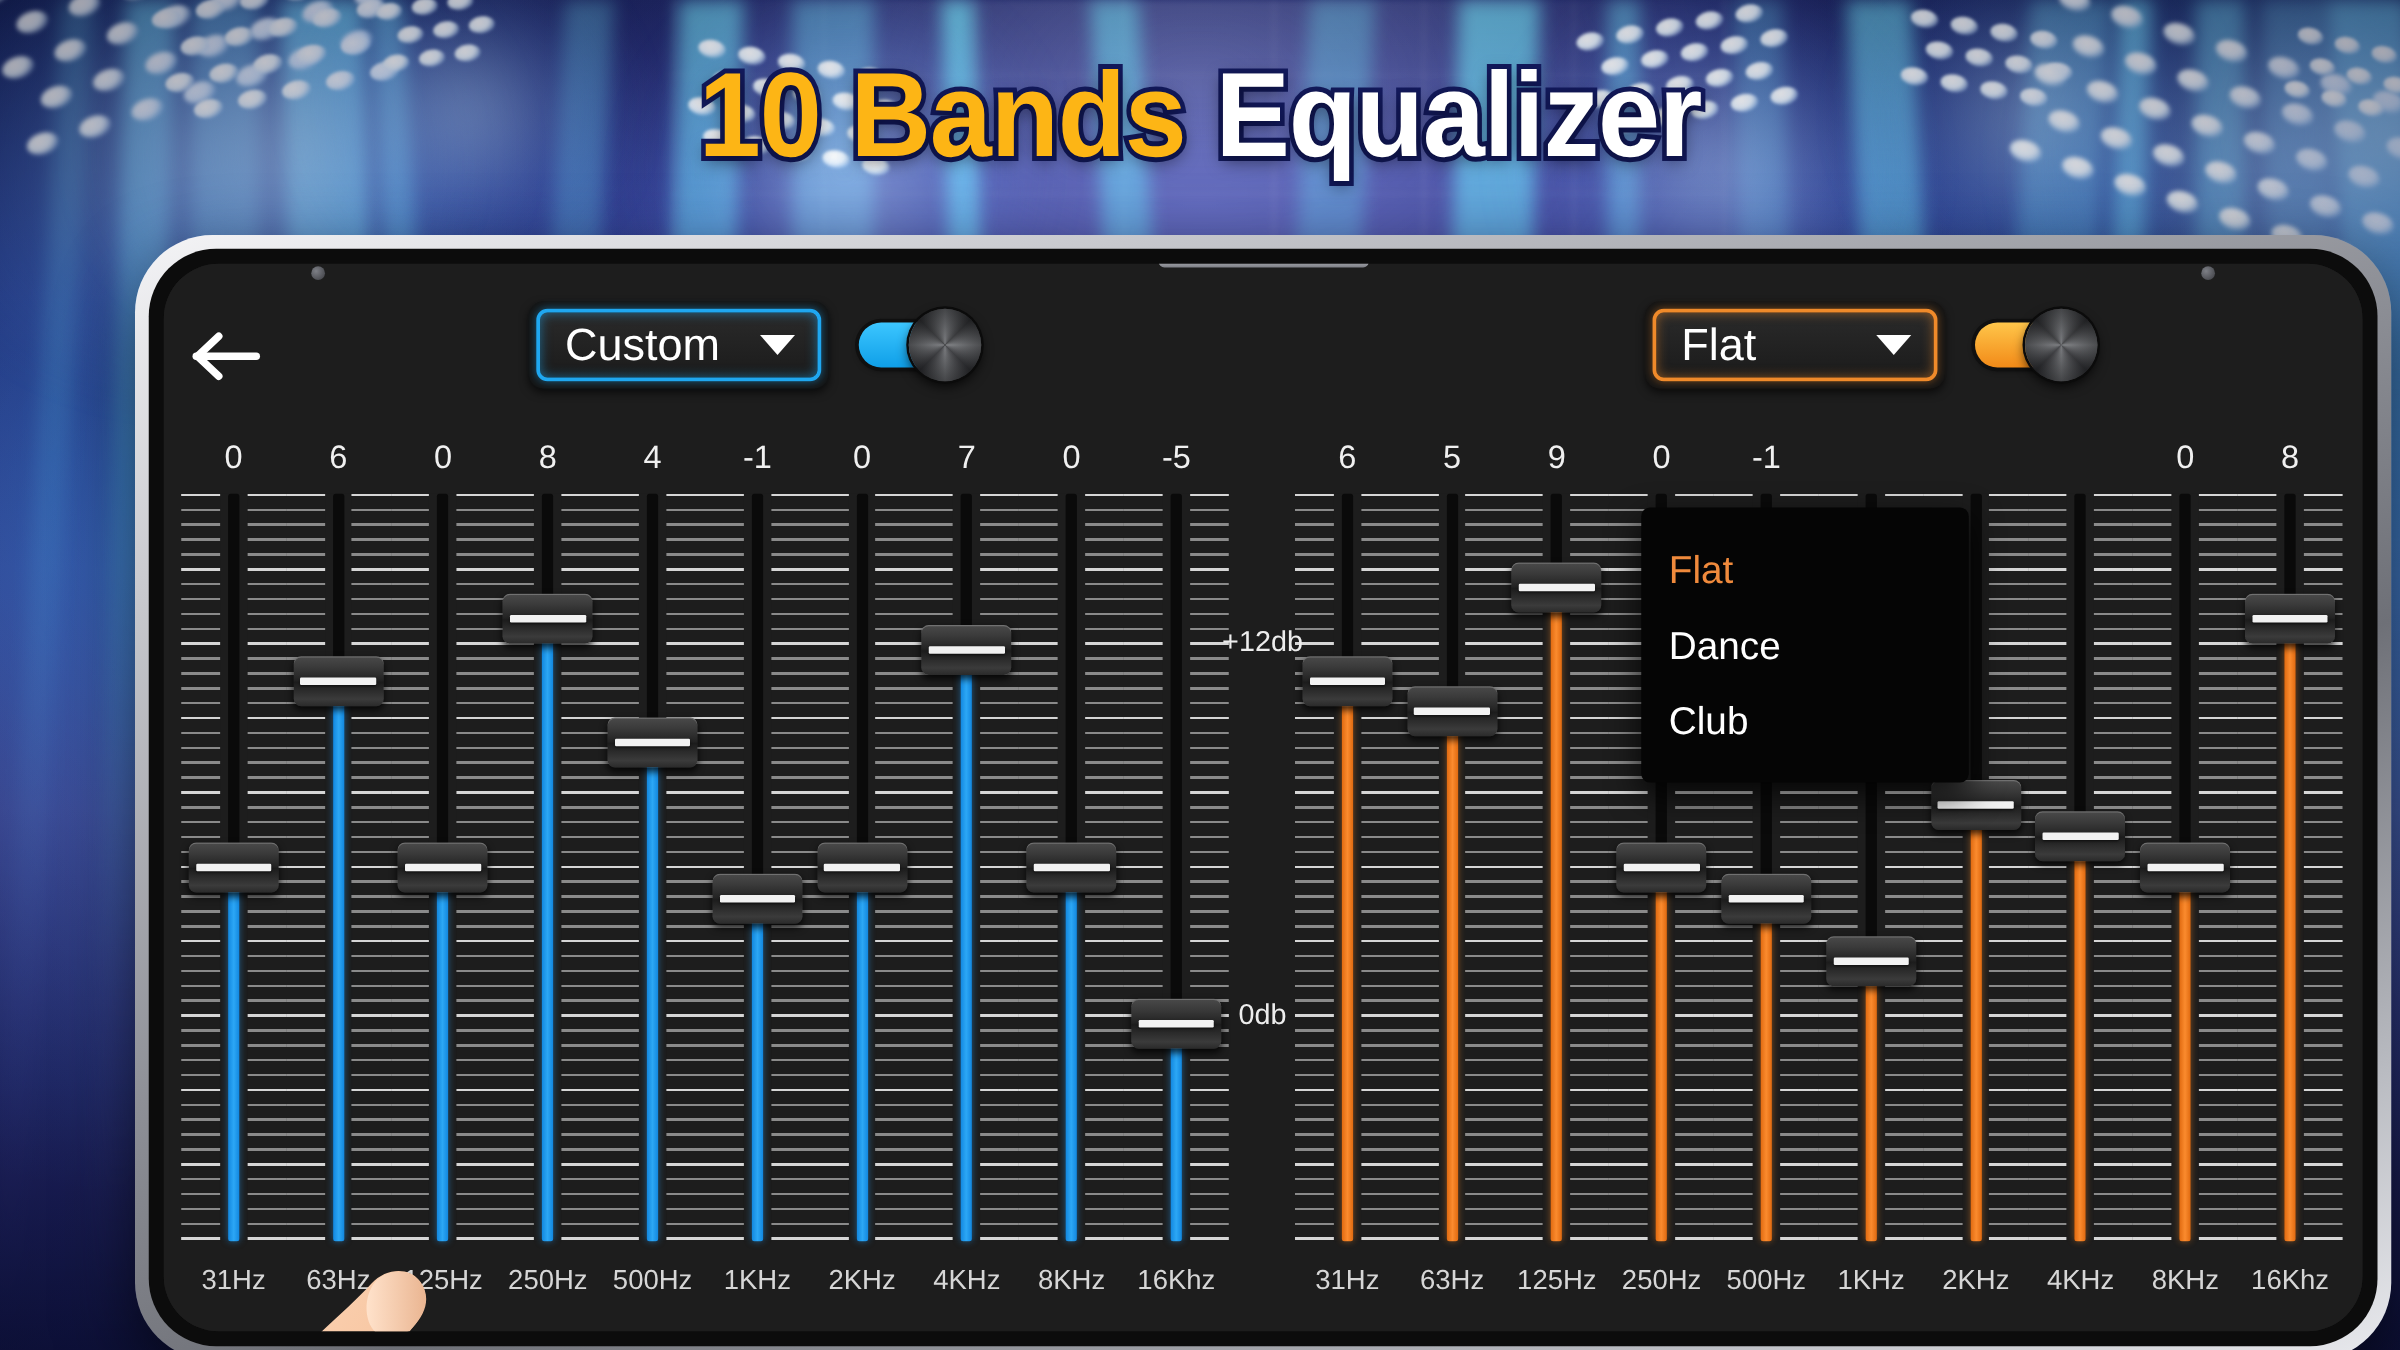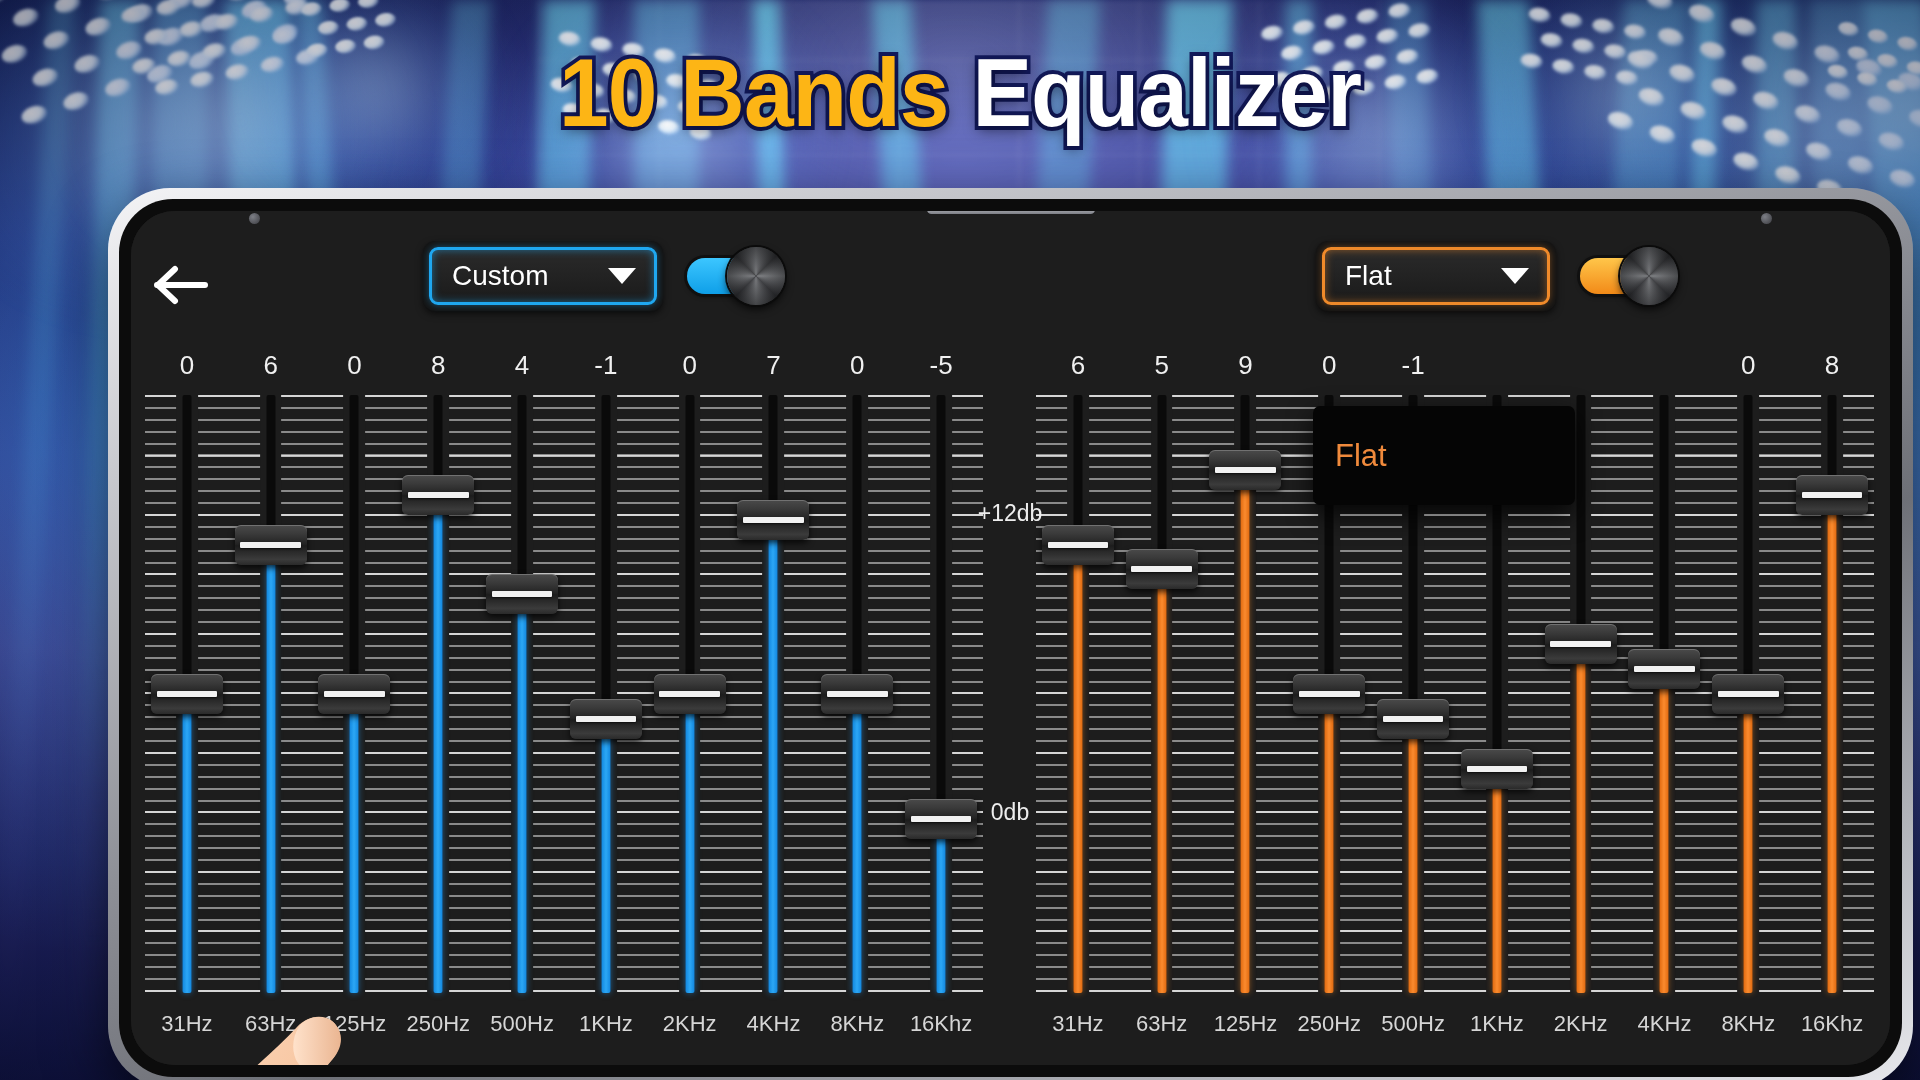--- a/index.html
+++ b/index.html
@@ -114,21 +114,21 @@
     box-shadow: 0 3px 7px rgba(0,0,0,.6);
   }
   .dd {
     width: 228px; height: 58px; border-radius: 9px;
     background: linear-gradient(180deg,#2a2a2a,#1b1b1b);
     display: flex; align-items: center; justify-content: space-between;
     padding: 0 18px 0 20px; cursor: pointer;
   }
   .dd.blue { border: 3px solid #1fa7f0; box-shadow: 0 0 9px rgba(31,167,240,.55) inset, 0 0 7px rgba(31,167,240,.45); }
   .dd.orange { border: 3px solid #f08a2a; box-shadow: 0 0 9px rgba(240,138,42,.5) inset, 0 0 7px rgba(240,138,42,.4); }
-  .dd-label { color: #fff; font-size: 28px; }
+  .dd-label { color: #fff; font-size: 36px; }
   .caret { width:0;height:0;border-left:14px solid transparent;border-right:14px solid transparent;border-top:16px solid #fff; }
 
   .toggle {
     position: relative; width: 92px; height: 44px; cursor: pointer;
   }
   .toggle .trk {
     position:absolute; left:0; top:4px; width: 78px; height: 36px; border-radius: 18px;
     box-shadow: 0 0 0 3px #101010, 0 2px 5px rgba(0,0,0,.7);
   }
   .toggle.blue .trk { background: linear-gradient(180deg,#3cc6ff,#0f9fe8); }
@@ -724,20 +724,22 @@
 
           <div class="scale">
             <div class="s" id="scale-top" style="top: 66px;">+12db</div>
             <div class="s" id="scale-mid" style="top: 365px;">0db</div>
 
           </div>
         </div>
 
         <div class="menu" id="preset-menu" style="left:1182px; top:195px; width:262px;">
             <div class="mi sel">Flat</div>
+            <div class="mi">Dance</div>
+            <div class="mi">Club</div>
           </div>
 
       </div>
 
       <svg id="hand" viewBox="0 0 420 470">
         <defs>
           <linearGradient id="skin" x1="0" y1="0" x2="1" y2="1">
             <stop offset="0" stop-color="#ffdcc0"></stop>
             <stop offset="0.45" stop-color="#f8c9a6"></stop>
             <stop offset="1" stop-color="#e0a781"></stop>

